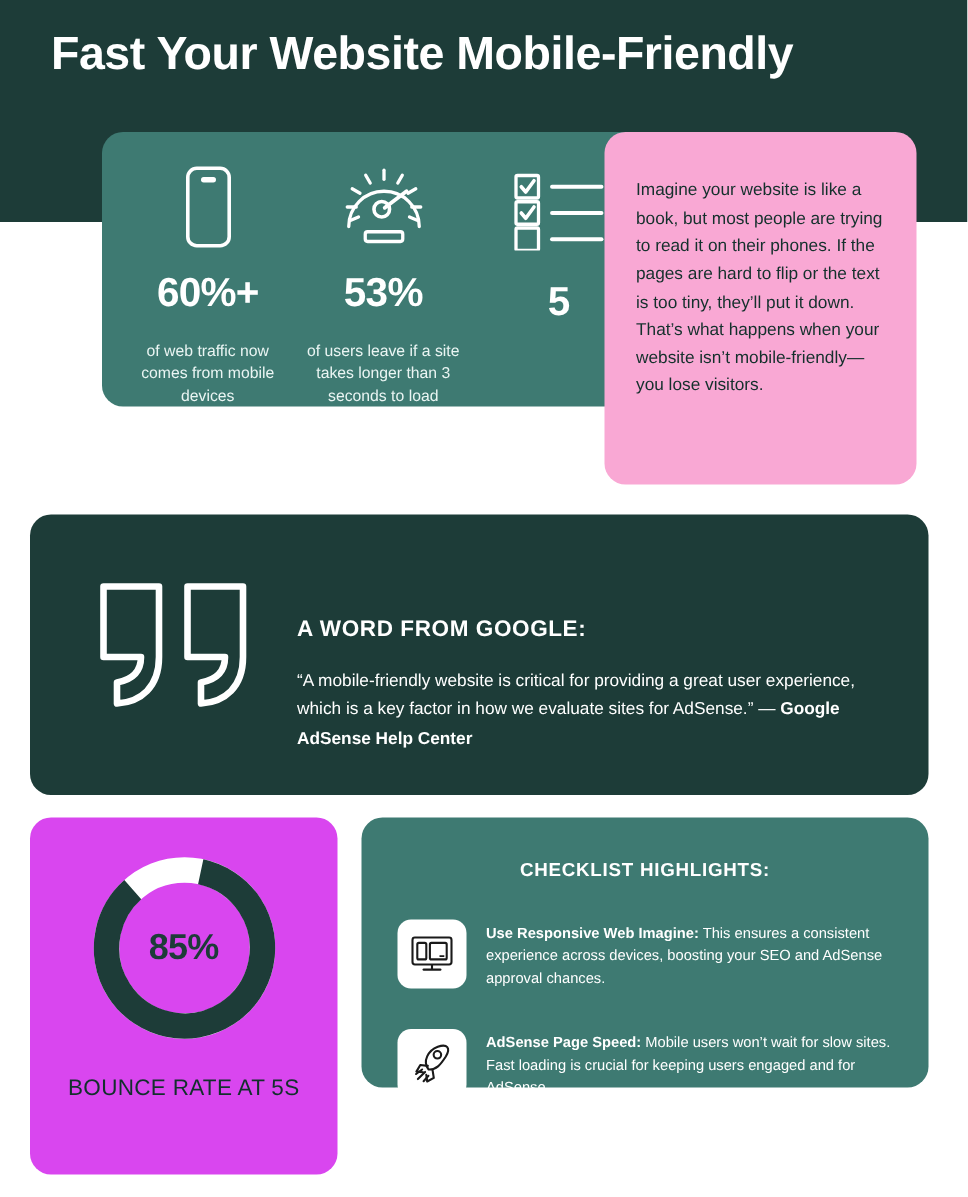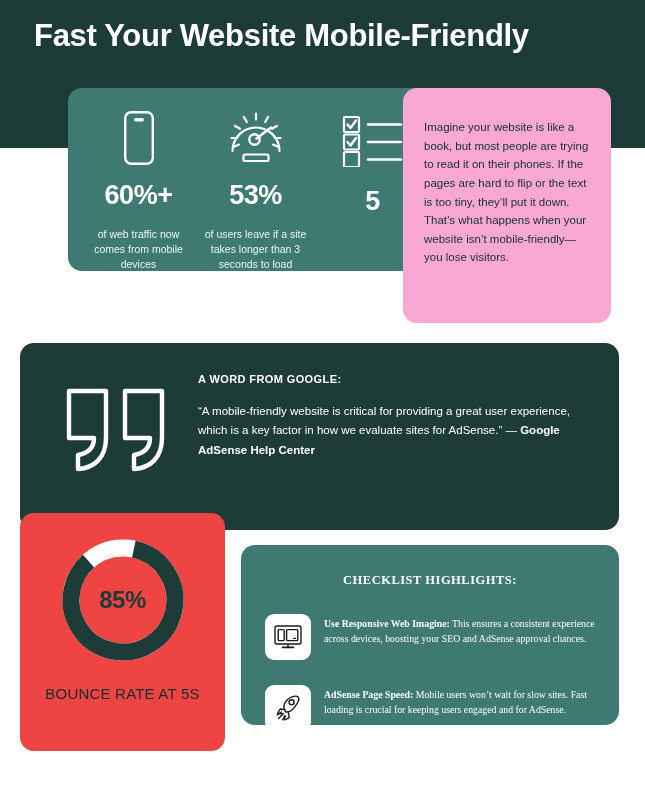--- a/index.html
+++ b/index.html
@@ -110,42 +110,43 @@
     top: 43px; left: 44px;
   }
 
   .quote-body {
     position: absolute;
     top: 30px; left: 178px;
     right: 34px;
   }
 
   .quote-heading {
-    font-size: 11px;
+    font-size: 15px;
     font-weight: 700;
     color: #ffffff;
     letter-spacing: 0.4px;
     margin-bottom: 17px;
+    margin-top: 38px;
   }
 
   .quote-text {
     font-size: 11.5px;
     line-height: 1.68;
     color: #ffffff;
   }
 
   .quote-attrib { font-weight: 700; }
 
   
   .bounce-card {
     position: absolute;
-    top: 513px; left: 20px;
+    top: 545px; left: 20px;
     width: 205px;
     height: 238px;
-    background: #ef4444;
+    background: #d946ef;
     border-radius: 14px;
     display: flex;
     flex-direction: column;
     align-items: center;
     padding-top: 22px;
   }
 
   .donut-wrap { position: relative; width: 130px; height: 130px; }
 
   .donut-value {
@@ -169,21 +170,20 @@
   }
 
   .checklist-card {
     position: absolute;
     top: 545px; left: 241px;
     width: 378px;
     height: 180px;
     background: #3e7a72;
     border-radius: 14px;
     padding: 28px 24px 0 24px;
-    font-family: Liberation Serif, serif;
   }
 
   .checklist-heading {
     text-align: center;
     font-size: 12.5px;
     font-weight: 700;
     color: #ffffff;
     letter-spacing: 0.5px;
     margin-bottom: 26px;
   }

